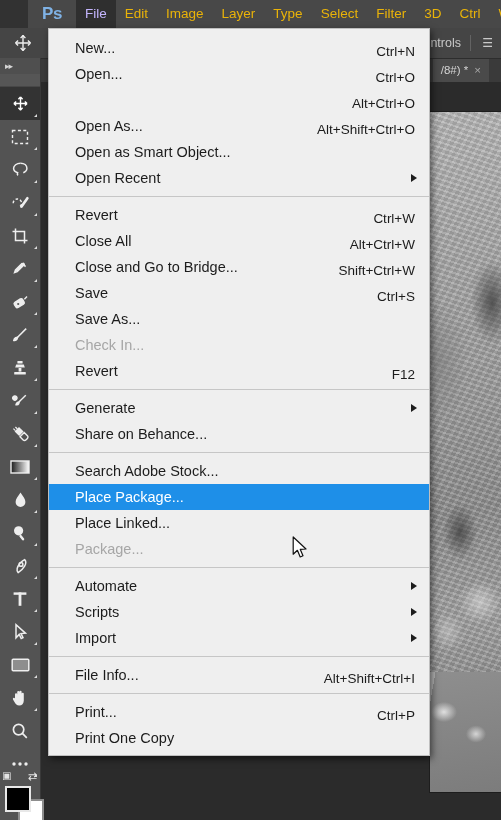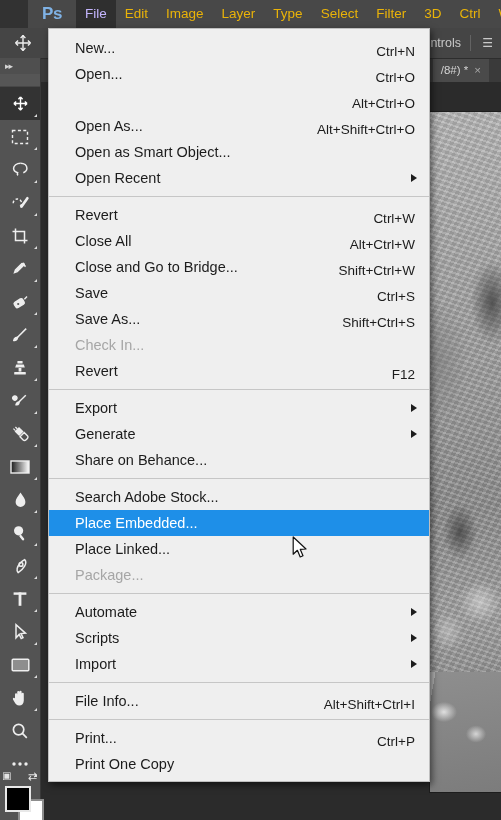--- a/index.html
+++ b/index.html
@@ -373,30 +373,29 @@
       <div class="mi"><span>Open...</span><span class="sc">Ctrl+O</span></div>
       <div class="mi"><span class="sc">Alt+Ctrl+O</span></div>
       <div class="mi"><span>Open As...</span><span class="sc">Alt+Shift+Ctrl+O</span></div>
       <div class="mi"><span>Open as Smart Object...</span></div>
       <div class="mi"><span>Open Recent</span><span class="arrow"></span></div>
       <div class="sep"></div>
       <div class="mi"><span>Revert</span><span class="sc">Ctrl+W</span></div>
       <div class="mi"><span>Close All</span><span class="sc">Alt+Ctrl+W</span></div>
       <div class="mi"><span>Close and Go to Bridge...</span><span class="sc">Shift+Ctrl+W</span></div>
       <div class="mi"><span>Save</span><span class="sc">Ctrl+S</span></div>
-      <div class="mi"><span>Save As...</span><span class="sc">Shift+Ctrl+S</span></div>
+      <div class="mi"><span>Save As...</span></div>
       <div class="mi disabled"><span>Check In...</span></div>
       <div class="mi"><span>Revert</span><span class="sc">F12</span></div>
       <div class="sep"></div>
-      <div class="mi"><span>Export</span><span class="arrow"></span></div>
       <div class="mi"><span>Generate</span><span class="arrow"></span></div>
       <div class="mi"><span>Share on Behance...</span></div>
       <div class="sep"></div>
       <div class="mi"><span>Search Adobe Stock...</span></div>
-      <div class="mi hl"><span>Place Embedded...</span></div>
+      <div class="mi hl"><span>Place Package...</span></div>
       <div class="mi"><span>Place Linked...</span></div>
       <div class="mi disabled"><span>Package...</span></div>
       <div class="sep"></div>
       <div class="mi"><span>Automate</span><span class="arrow"></span></div>
       <div class="mi"><span>Scripts</span><span class="arrow"></span></div>
       <div class="mi"><span>Import</span><span class="arrow"></span></div>
       <div class="sep"></div>
       <div class="mi"><span>File Info...</span><span class="sc">Alt+Shift+Ctrl+I</span></div>
       <div class="sep"></div>
       <div class="mi"><span>Print...</span><span class="sc">Ctrl+P</span></div>

